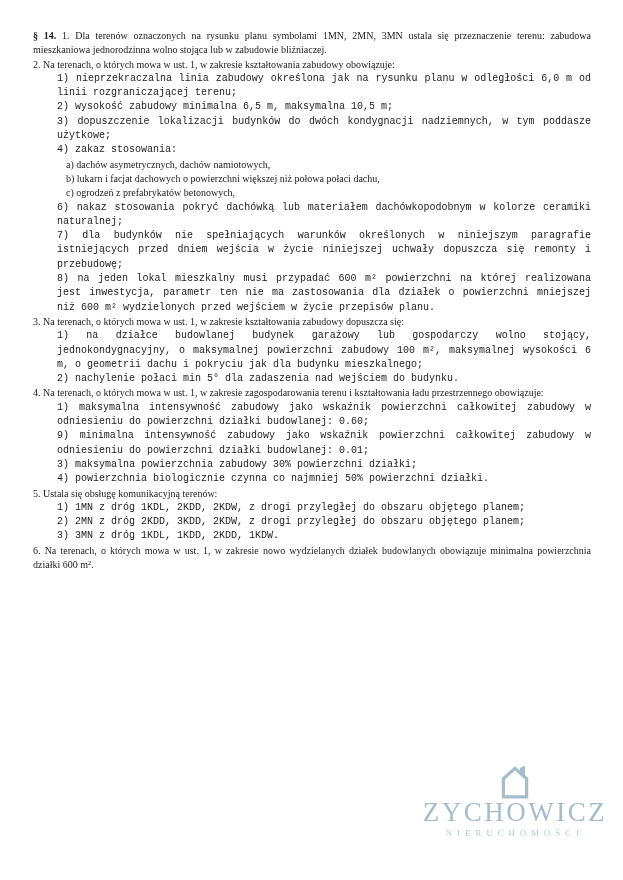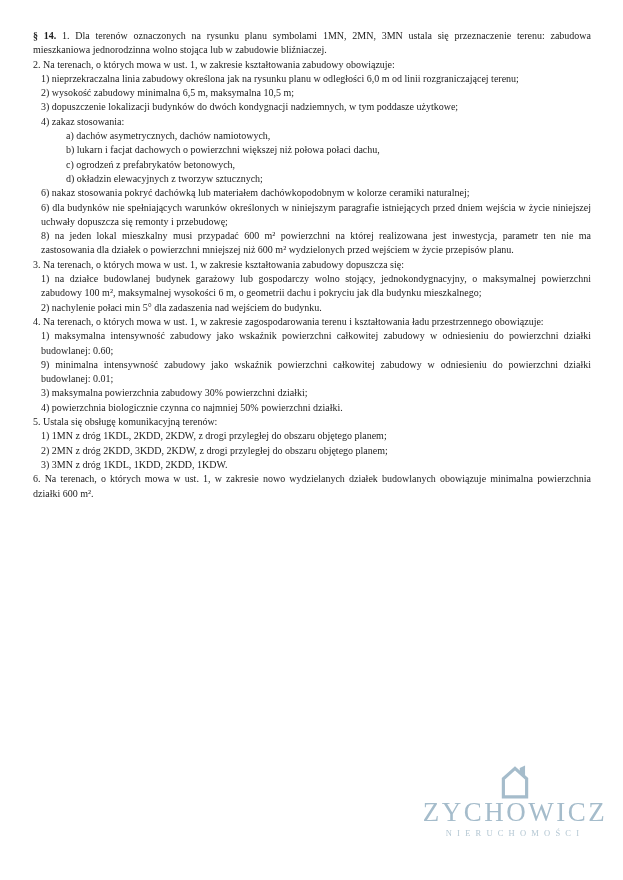--- a/index.html
+++ b/index.html
@@ -15,21 +15,21 @@
   .doc {
     position: absolute;
     left: 33px;
     top: 29px;
     width: 558px;
     font-size: 10px;
     line-height: 14.3px;
     text-align: justify;
   }
   .doc p { margin: 0; }
-  .doc .level-1 { margin-left: 8px; }
+  .doc .level-1 { margin-left: 24px; font-family: Liberation Mono, monospace; }
   .doc .level-2 { margin-left: 33px; }
   .doc strong { font-weight: bold; }
 
   .logo {
     position: absolute;
     left: 413px;
     top: 762px;
     width: 204px;
     text-align: center;
     color: #a5bccb;
@@ -59,23 +59,22 @@
   <section class="doc">
       <p class="block level-0"><strong>§ 14. </strong>1. Dla terenów oznaczonych na rysunku planu symbolami 1MN, 2MN, 3MN ustala się przeznaczenie terenu: zabudowa mieszkaniowa jednorodzinna wolno stojąca lub w zabudowie bliźniaczej.</p>
       <p class="block level-0">2. Na terenach, o których mowa w ust. 1, w zakresie kształtowania zabudowy obowiązuje:</p>
       <p class="block level-1">1) nieprzekraczalna linia zabudowy określona jak na rysunku planu w odległości 6,0 m od linii rozgraniczającej terenu;</p>
       <p class="block level-1">2) wysokość zabudowy minimalna 6,5 m, maksymalna 10,5 m;</p>
       <p class="block level-1">3) dopuszczenie lokalizacji budynków do dwóch kondygnacji nadziemnych, w tym poddasze użytkowe;</p>
       <p class="block level-1">4) zakaz stosowania:</p>
       <p class="block level-2">a) dachów asymetrycznych, dachów namiotowych,</p>
       <p class="block level-2">b) lukarn i facjat dachowych o powierzchni większej niż połowa połaci dachu,</p>
       <p class="block level-2">c) ogrodzeń z prefabrykatów betonowych,</p>
-      <p class="block level-2">d) okładzin elewacyjnych z tworzyw sztucznych;</p>
       <p class="block level-1">6) nakaz stosowania pokryć dachówką lub materiałem dachówkopodobnym w kolorze ceramiki naturalnej;</p>
-      <p class="block level-1">6) dla budynków nie spełniających warunków określonych w niniejszym paragrafie istniejących przed dniem wejścia w życie niniejszej uchwały dopuszcza się remonty i przebudowę;</p>
+      <p class="block level-1">7) dla budynków nie spełniających warunków określonych w niniejszym paragrafie istniejących przed dniem wejścia w życie niniejszej uchwały dopuszcza się remonty i przebudowę;</p>
       <p class="block level-1">8) na jeden lokal mieszkalny musi przypadać 600 m² powierzchni na której realizowana jest inwestycja, parametr ten nie ma zastosowania dla działek o powierzchni mniejszej niż 600 m² wydzielonych przed wejściem w życie przepisów planu.</p>
       <p class="block level-0">3. Na terenach, o których mowa w ust. 1, w zakresie kształtowania zabudowy dopuszcza się:</p>
       <p class="block level-1">1) na działce budowlanej budynek garażowy lub gospodarczy wolno stojący, jednokondygnacyjny, o maksymalnej powierzchni zabudowy 100 m², maksymalnej wysokości 6 m, o geometrii dachu i pokryciu jak dla budynku mieszkalnego;</p>
       <p class="block level-1">2) nachylenie połaci min 5° dla zadaszenia nad wejściem do budynku.</p>
       <p class="block level-0">4. Na terenach, o których mowa w ust. 1, w zakresie zagospodarowania terenu i kształtowania ładu przestrzennego obowiązuje:</p>
       <p class="block level-1">1) maksymalna intensywność zabudowy jako wskaźnik powierzchni całkowitej zabudowy w odniesieniu do powierzchni działki budowlanej: 0.60;</p>
       <p class="block level-1">9) minimalna intensywność zabudowy jako wskaźnik powierzchni całkowitej zabudowy w odniesieniu do powierzchni działki budowlanej: 0.01;</p>
       <p class="block level-1">3) maksymalna powierzchnia zabudowy 30% powierzchni działki;</p>
       <p class="block level-1">4) powierzchnia biologicznie czynna co najmniej 50% powierzchni działki.</p>
       <p class="block level-0">5. Ustala się obsługę komunikacyjną terenów:</p>

